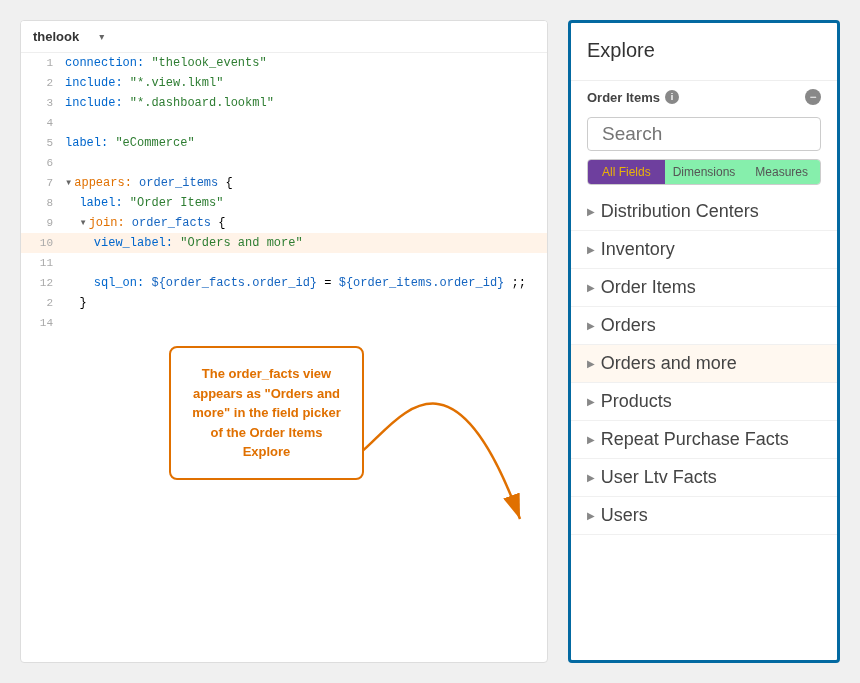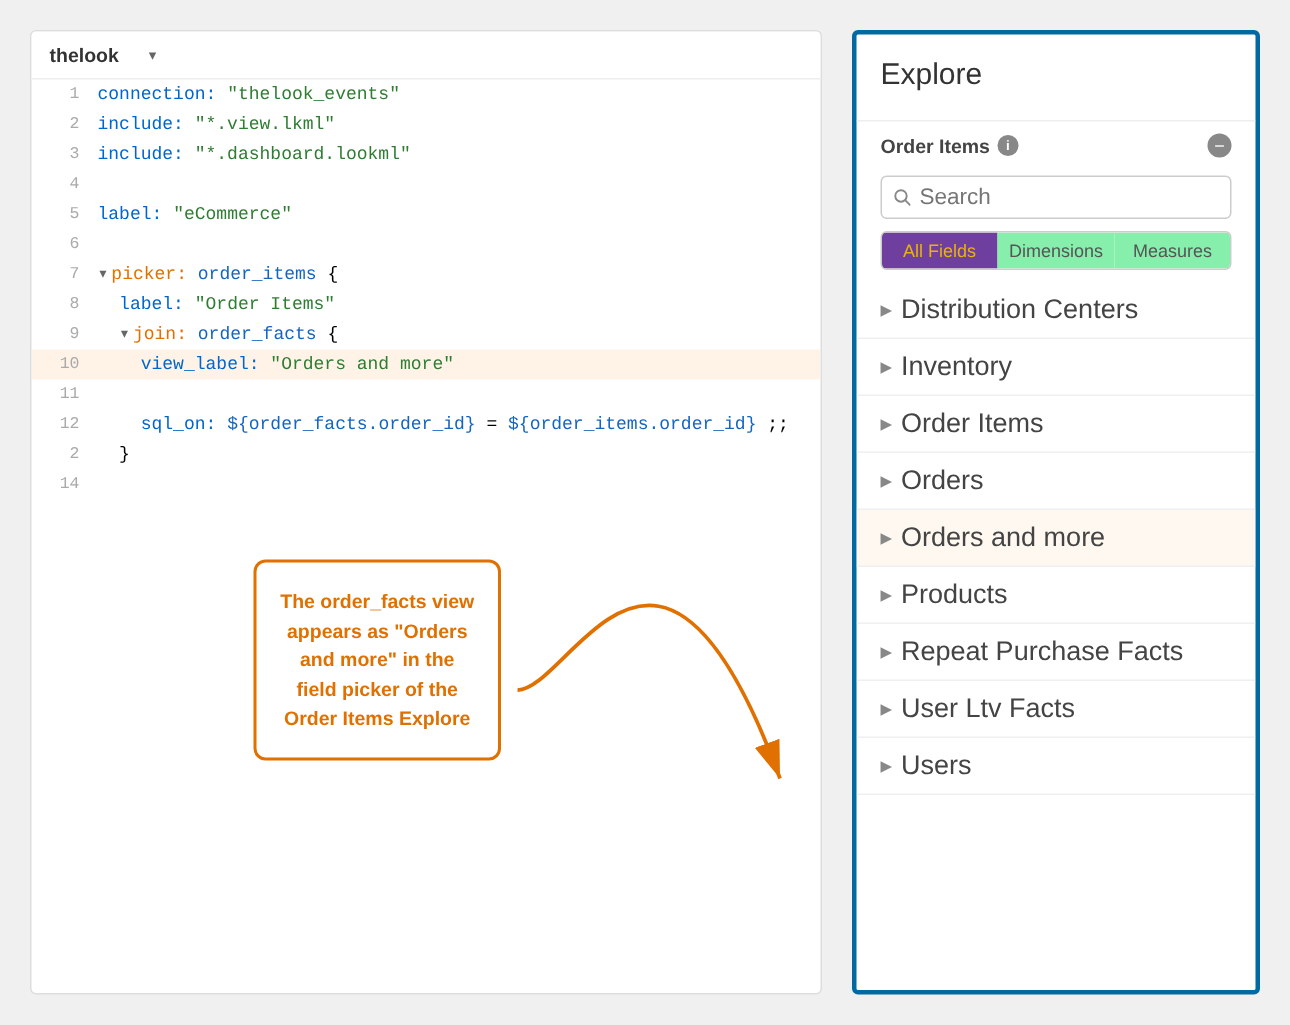--- a/index.html
+++ b/index.html
@@ -92,22 +92,22 @@
     .str-blue { color: #1565c0; }
     .collapse-arrow {
       color: #666;
       margin-right: 2px;
     }
 
     
     .annotation-box {
       position: absolute;
       left: 148px;
-      top: 352px;
-      width: 165px;
+      top: 325px;
+      width: 195px;
       background: white;
       border: 2px solid #e07000;
       border-radius: 8px;
       padding: 16px 14px;
       text-align: center;
       z-index: 10;
     }
 
     .annotation-text {
       font-size: 13px;
@@ -210,21 +210,21 @@
     }
 
     .search-icon-svg {
       color: #888;
       font-size: 12px;
     }
 
     .search-input {
       border: none;
       outline: none;
-      font-size: 15px;
+      font-size: 19px;
       color: #666;
       flex: 1;
       background: transparent;
     }
 
     
     .tab-group {
       display: flex;
       margin: 0 16px 8px 16px;
       border: 1px solid #ccc;
@@ -307,21 +307,21 @@
       <div class="code-line">
         <span class="line-num">5</span>
         <span class="line-content"><span class="kw-blue">label:</span> <span class="str-green">"eCommerce"</span></span>
       </div>
       <div class="code-line">
         <span class="line-num">6</span>
         <span class="line-content"></span>
       </div>
       <div class="code-line">
         <span class="line-num">7</span>
-        <span class="line-content"><span class="collapse-arrow">▾</span><span class="kw-orange">picker:</span> <span class="str-blue">order_items</span> {</span>
+        <span class="line-content"><span class="collapse-arrow">▾</span><span class="kw-orange">appears:</span> <span class="str-blue">order_items</span> {</span>
       </div>
       <div class="code-line">
         <span class="line-num">8</span>
         <span class="line-content">  <span class="kw-blue">label:</span> <span class="str-green">"Order Items"</span></span>
       </div>
       <div class="code-line">
         <span class="line-num">9</span>
         <span class="line-content">  <span class="collapse-arrow">▾</span><span class="kw-orange">join:</span> <span class="str-blue">order_facts</span> {</span>
       </div>
       <div class="code-line highlighted">

